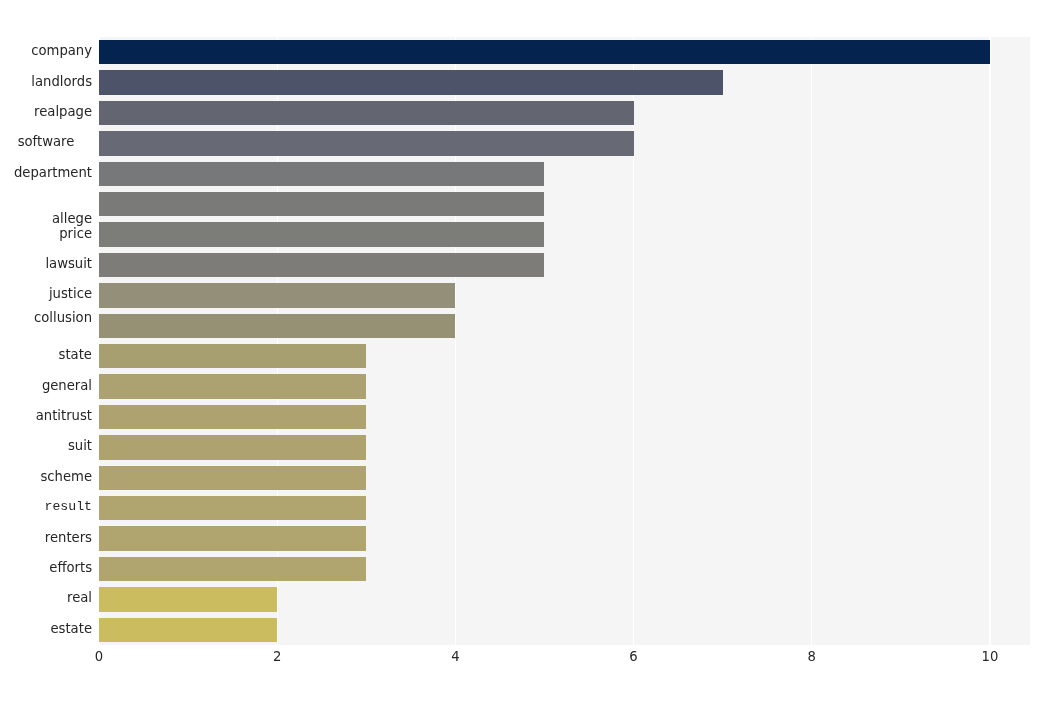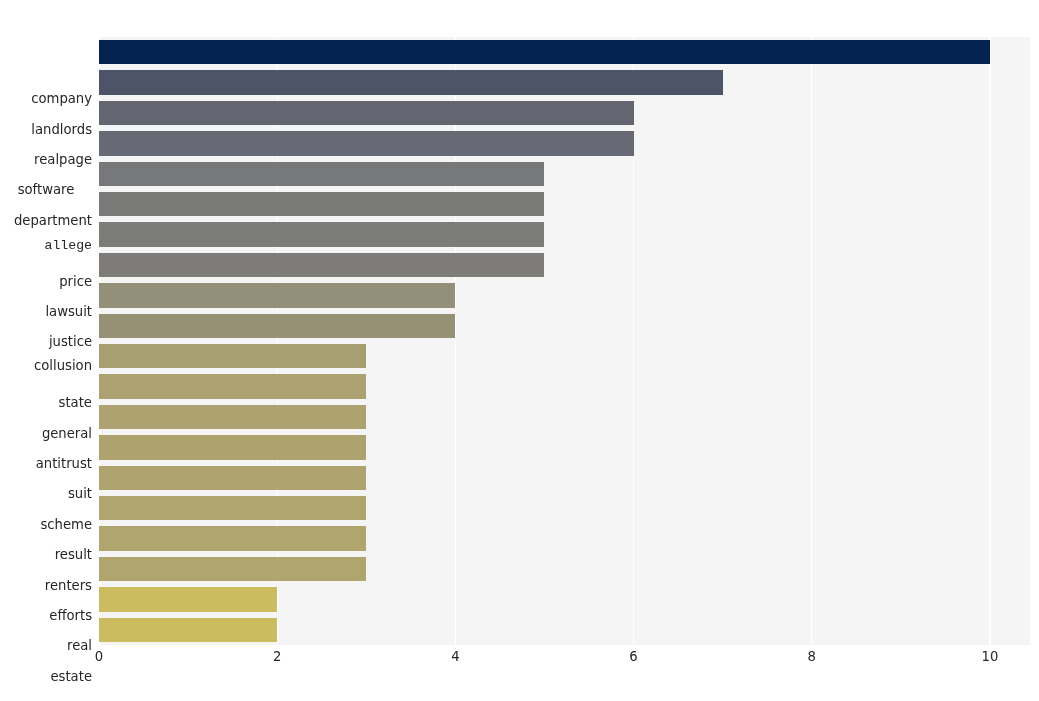--- a/index.html
+++ b/index.html
@@ -65,21 +65,20 @@
     top: 0;
     height: 100%;
   }
   
   #ytick-labels {
     position: absolute;
     left: 0;
     top: 37px;
     width: 92px;
     height: 608px;
-    margin-top: 48px;
   }
   .ytick {
     position: absolute;
     right: 0;
     width: 92px;
     text-align: right;
     font-size: 13.2px;
     color: #262626;
     white-space: nowrap;
   }
@@ -186,31 +185,31 @@
         </div>
       </div>
   </div>
 
   <div id="ytick-labels">
       <div class="ytick" style="top: 6.2px;">company</div>
       <div class="ytick" style="top: 36.6px;">landlords</div>
       <div class="ytick" style="top: 67px; padding-left: 28px;">realpage</div>
       <div class="ytick" style="top: 97.4px; text-align: center;">software</div>
       <div class="ytick" style="top: 127.8px;">department</div>
-      <div class="ytick" style="top: 153px; font-family: Liberation Mono, monospace;">allege</div>
+      <div class="ytick" style="top: 174px;">allege</div>
       <div class="ytick" style="top: 188.6px;">price</div>
       <div class="ytick" style="top: 219px;">lawsuit</div>
       <div class="ytick" style="top: 249.4px;">justice</div>
       <div class="ytick" style="top: 273px; padding-left: 40px;">collusion</div>
       <div class="ytick" style="top: 310.2px; padding-left: 44px;">state</div>
       <div class="ytick" style="top: 340.6px;">general</div>
       <div class="ytick" style="top: 371px;">antitrust</div>
       <div class="ytick" style="top: 401.4px;">suit</div>
       <div class="ytick" style="top: 431.8px;">scheme</div>
-      <div class="ytick" style="top: 462.2px;">result</div>
+      <div class="ytick" style="top: 462.2px; font-family: Liberation Mono, monospace;">result</div>
       <div class="ytick" style="top: 492.6px;">renters</div>
       <div class="ytick" style="top: 523px;">efforts</div>
       <div class="ytick" style="top: 553.4px;">real</div>
       <div class="ytick" style="top: 583.8px;">estate</div>
     </div>
   <div id="xtick-labels">
       <div class="xtick" style="left: 99px;">0</div>
       <div class="xtick" style="left: 277.182px;">2</div>
       <div class="xtick" style="left: 455.364px;">4</div>
       <div class="xtick" style="left: 633.545px;">6</div>

